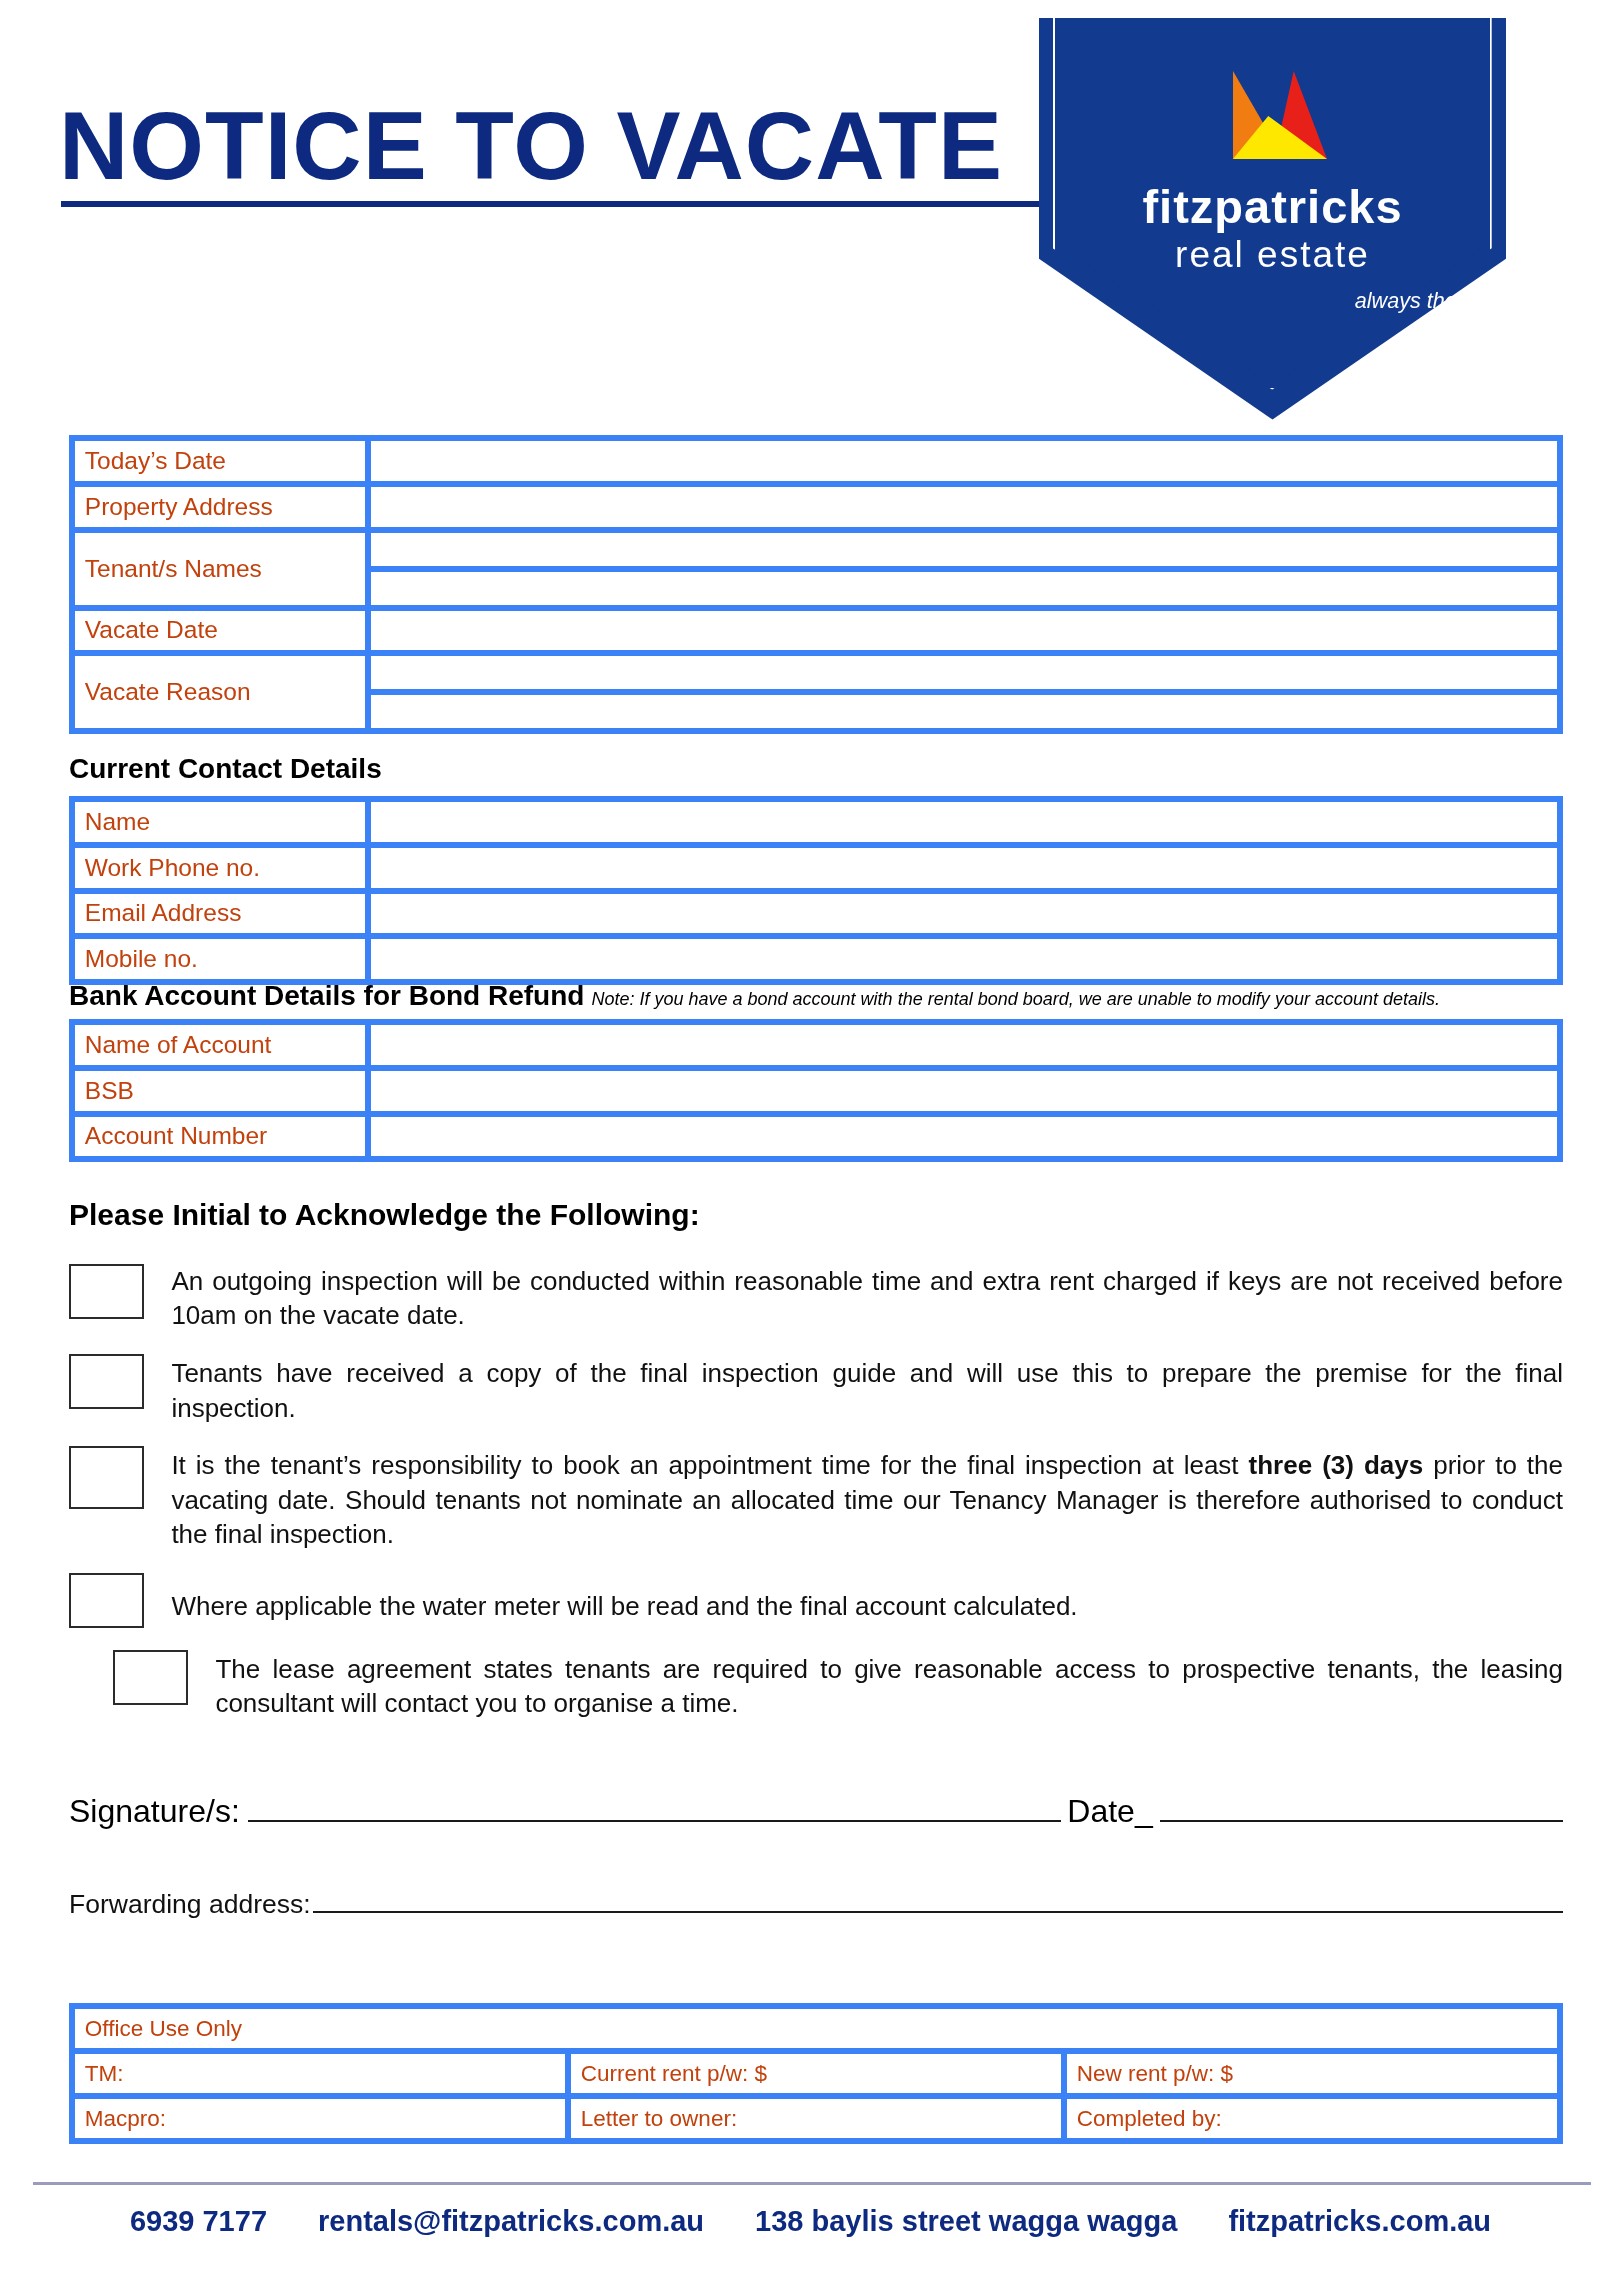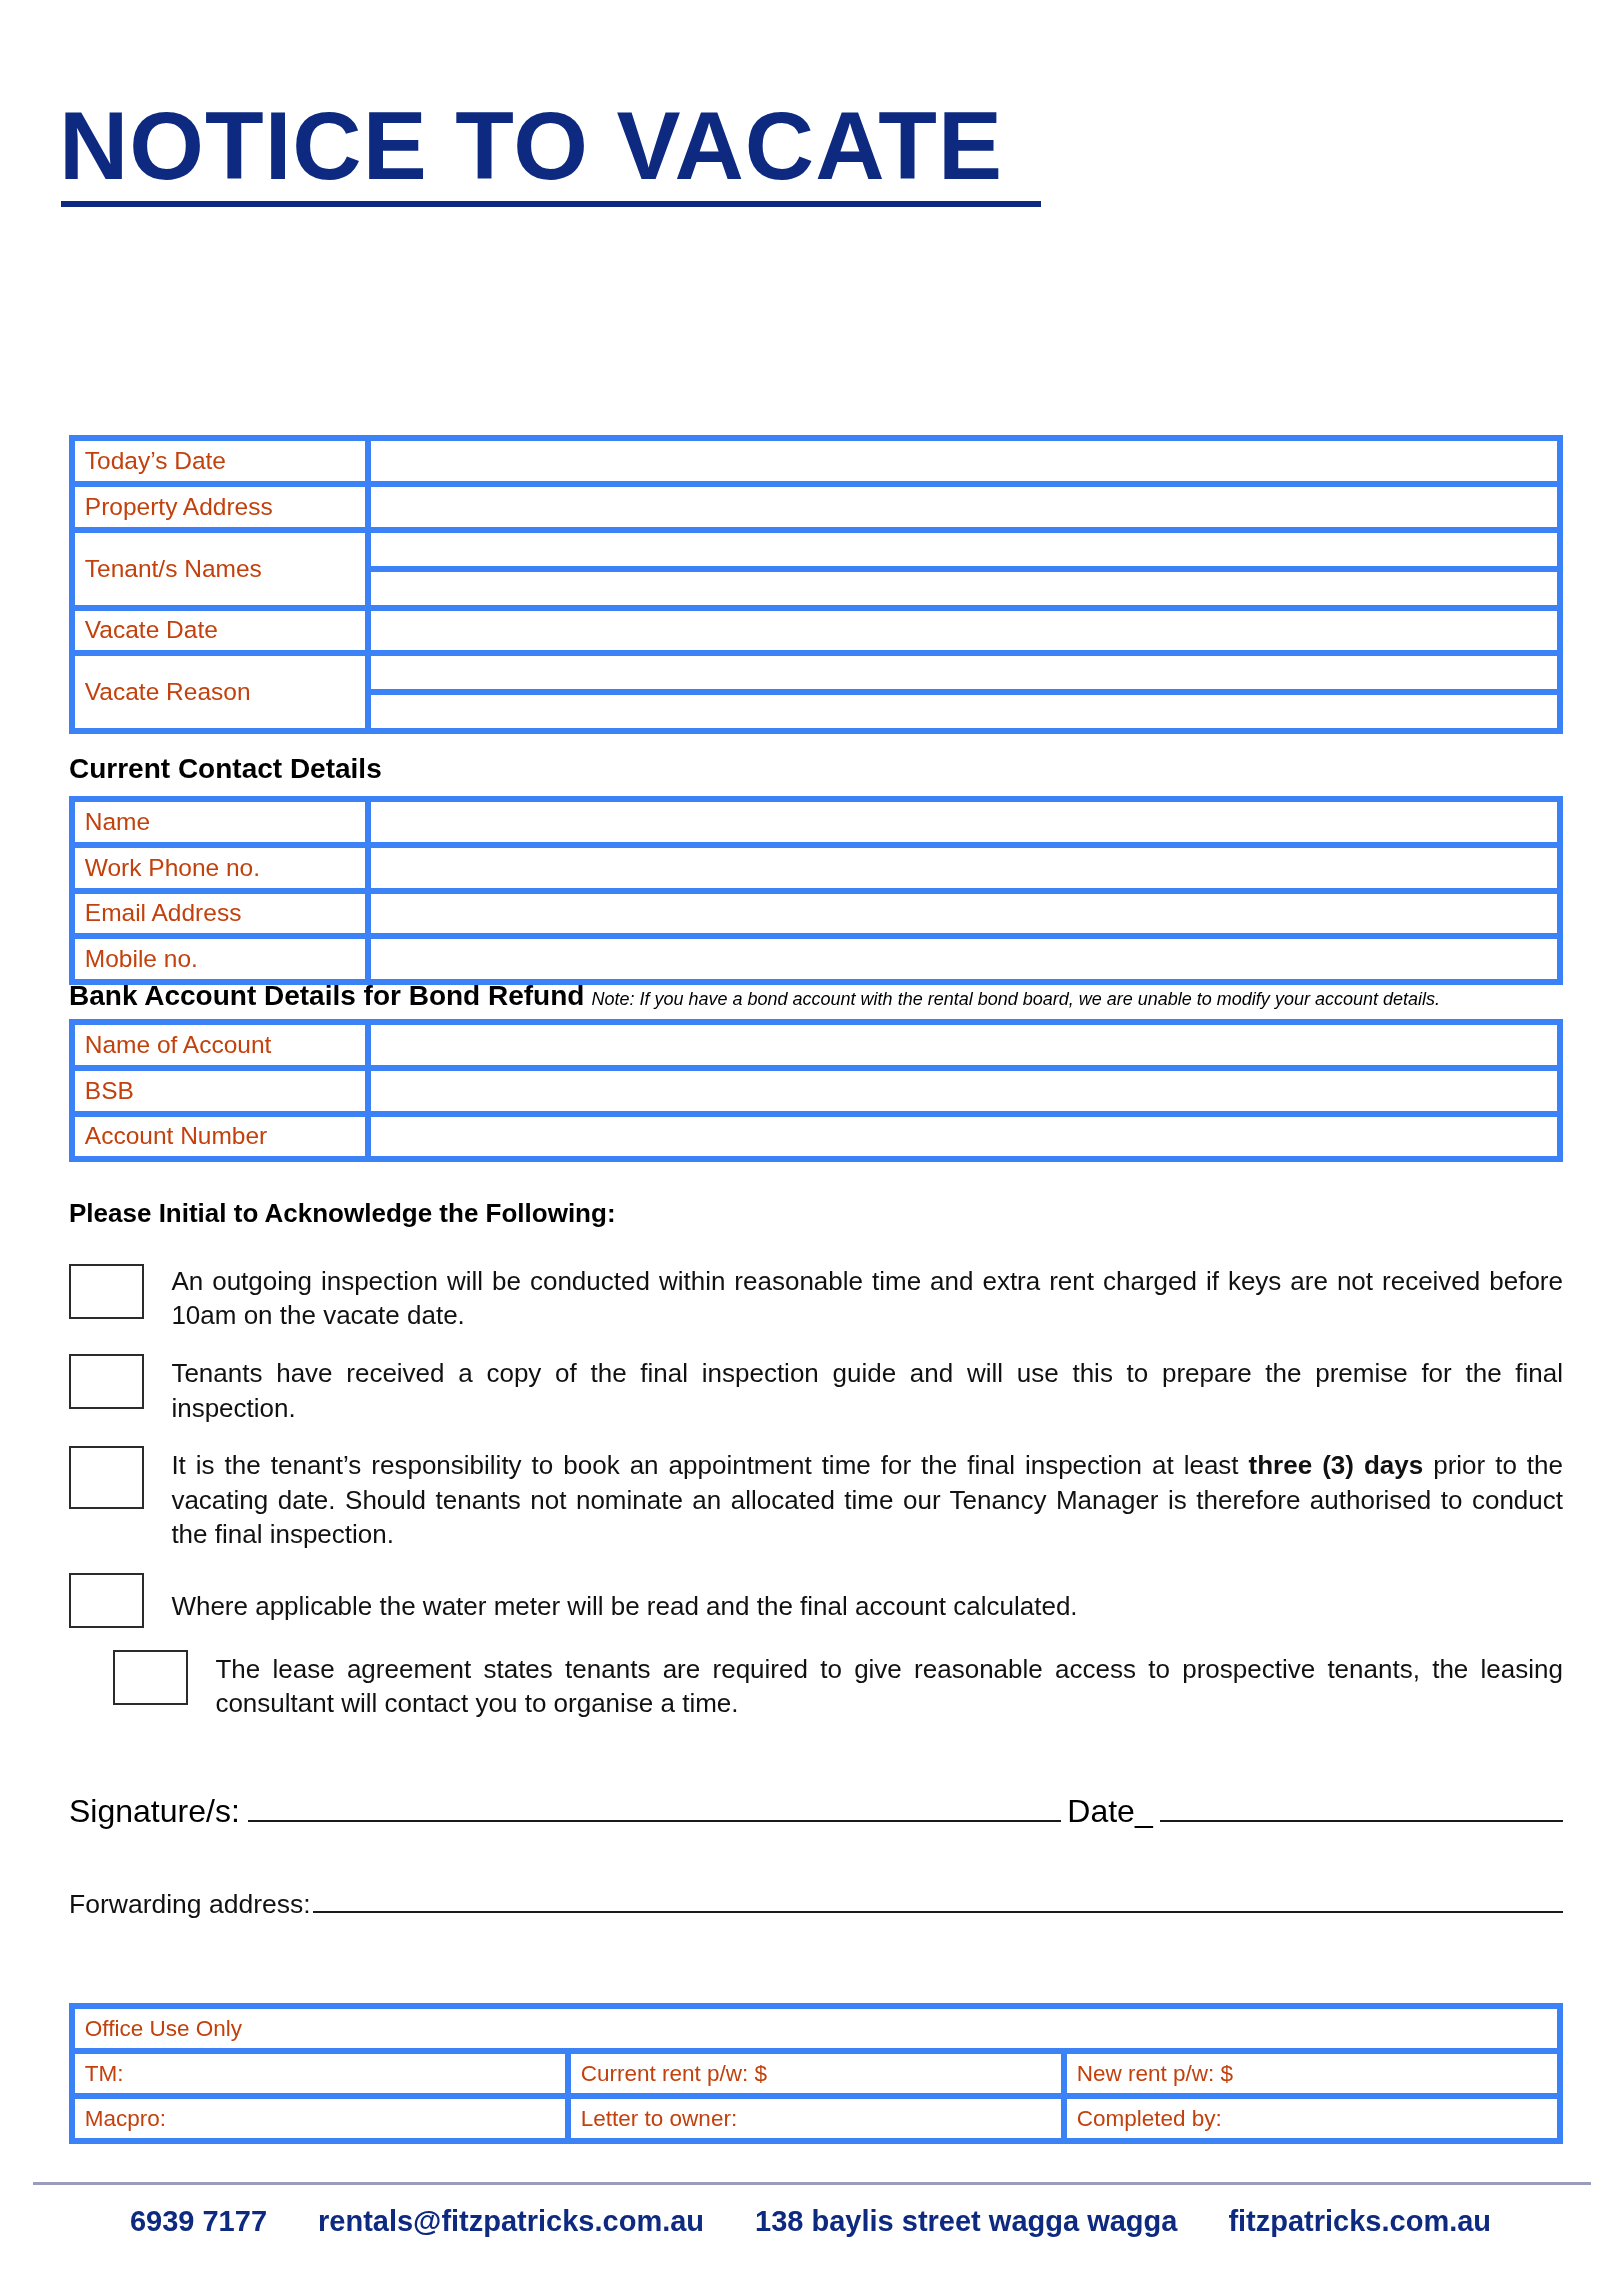--- a/index.html
+++ b/index.html
@@ -153,21 +153,21 @@
   .sec-head {
     position: absolute;
     left: 69px;
     font-size: 28px;
     font-weight: bold;
     color: #000000;
     white-space: nowrap;
   }
   .sec-contact { top: 753px; }
   .sec-bank    { top: 980px; }
-  .sec-initial { top: 1198px; font-size: 26px; }
+  .sec-initial { top: 1198px; font-size: 30px; }
   .sec-note {
     font-size: 18px;
     font-weight: normal;
     font-style: italic;
     margin-left: 7px;
   }
 
   
   .ack-list {
     position: absolute;
@@ -264,20 +264,34 @@
 </style>
 </head>
 <body>
 
 <div class="page">
 
   <div class="header">
     <div class="doc-title">NOTICE TO VACATE</div>
     <div class="title-underline"></div>
 
+    <div class="logo-banner">
+      <div class="banner-shape"></div>
+      <div class="banner-inner-border"></div>
+
+      <svg class="mark" viewBox="0 0 108 98">
+        <polygon points="6,96 6,6 58,96" fill="#f07c12"></polygon>
+        <polygon points="68,6 102,96 48,96" fill="#e8201a"></polygon>
+        <polygon points="6,96 42,52 102,96" fill="#ffe800"></polygon>
+      </svg>
+
+      <div class="brand-name">fitzpatricks</div>
+      <div class="brand-sub">real estate</div>
+      <div class="brand-tag">always there</div>
+    </div>
   </div>
 
   <table class="ftable outer t1">
     <tbody>
         <tr>
       <td class="lbl">Today’s Date</td>
       <td></td>
     </tr>
     <tr>
       <td class="lbl">Property Address</td>

